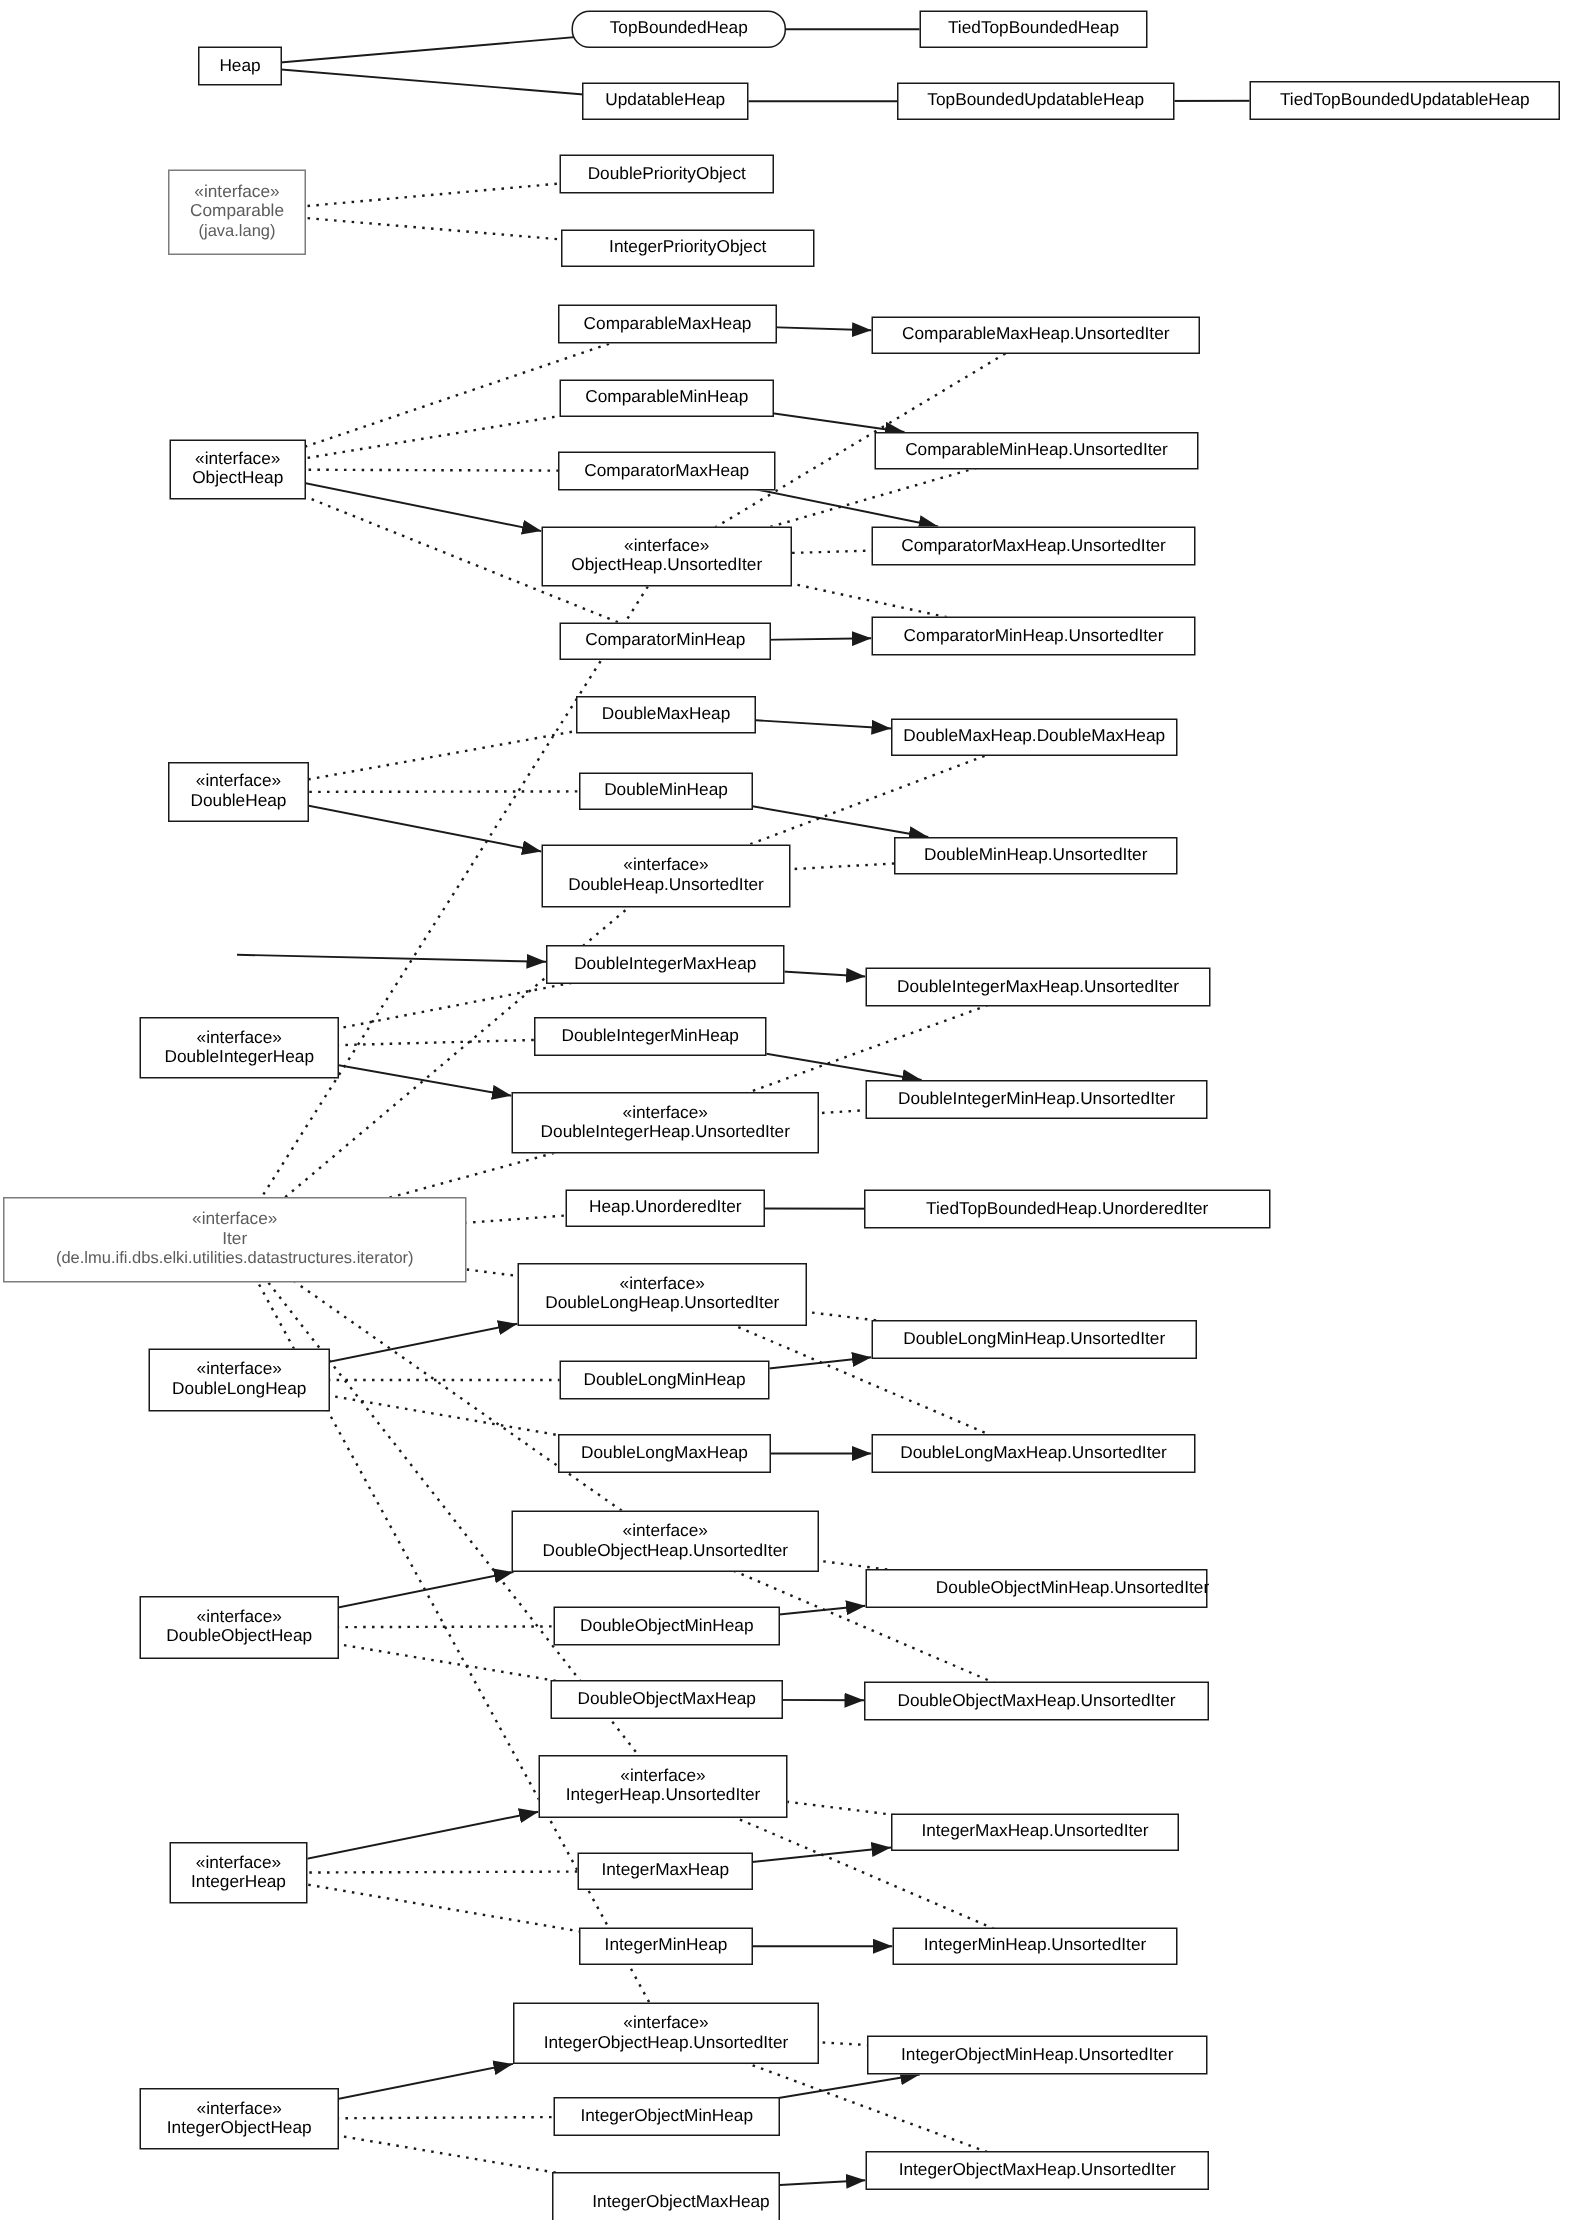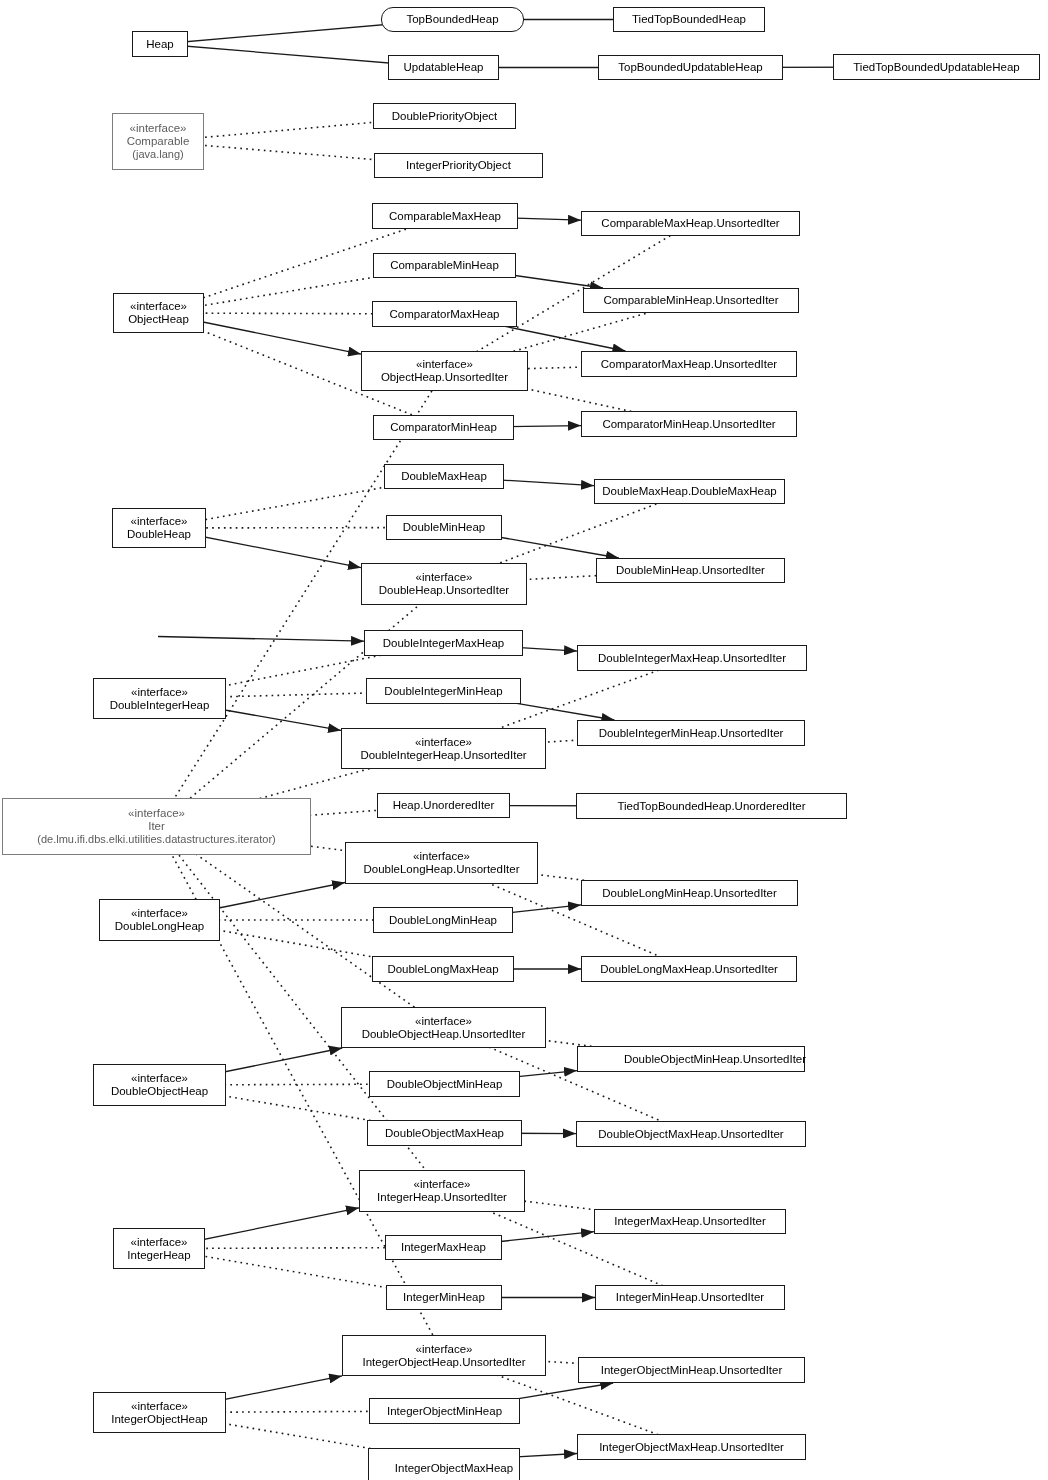--- a/index.html
+++ b/index.html
@@ -209,21 +209,21 @@
     <div class="node" style="left: 364px; top: 630px; width: 159px; height: 26px; text-align: right;">
       <span>DoubleIntegerMaxHeap</span>
     </div>
     <div class="node" style="left: 577px; top: 645px; width: 230px; height: 26px;">
       <span>DoubleIntegerMaxHeap.UnsortedIter</span>
     </div>
     <div class="node" style="left: 93px; top: 678px; width: 133px; height: 41px;">
       <span>«interface»</span>
       <span>DoubleIntegerHeap</span>
     </div>
-    <div class="node" style="left: 366px; top: 678px; width: 155px; height: 26px;">
+    <div class="node" style="left: 356px; top: 678px; width: 155px; height: 26px;">
       <span>DoubleIntegerMinHeap</span>
     </div>
     <div class="node" style="left: 577px; top: 720px; width: 228px; height: 26px;">
       <span>DoubleIntegerMinHeap.UnsortedIter</span>
     </div>
     <div class="node" style="left: 341px; top: 728px; width: 205px; height: 41px;">
       <span>«interface»</span>
       <span>DoubleIntegerHeap.UnsortedIter</span>
     </div>
     <div class="node external" style="left: 2px; top: 798px; width: 309px; height: 57px;">

